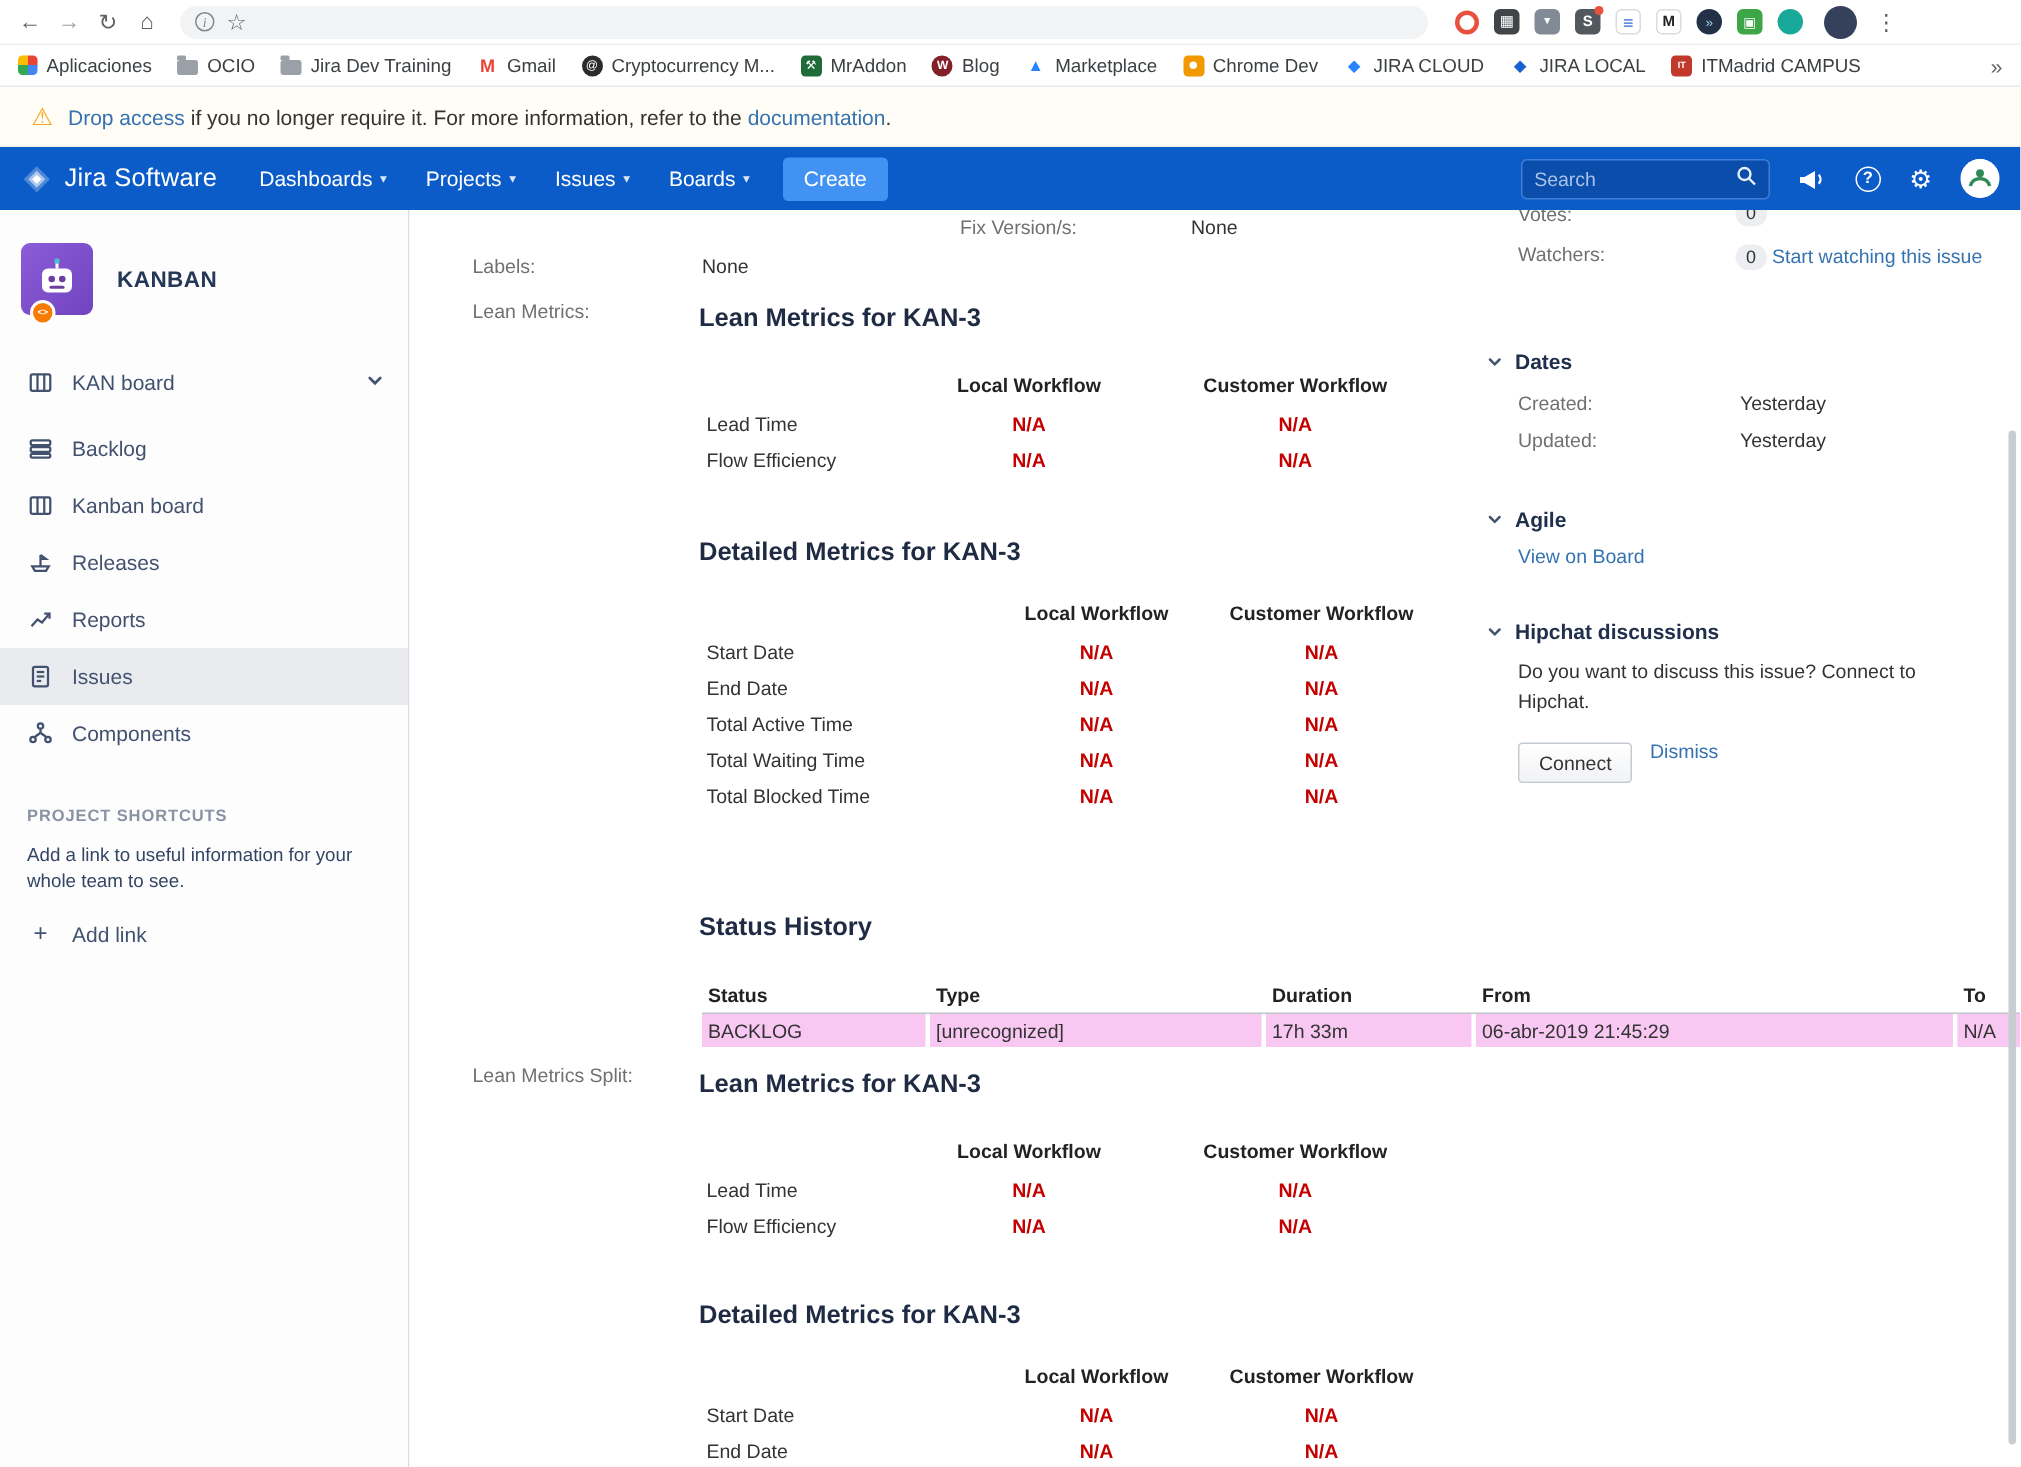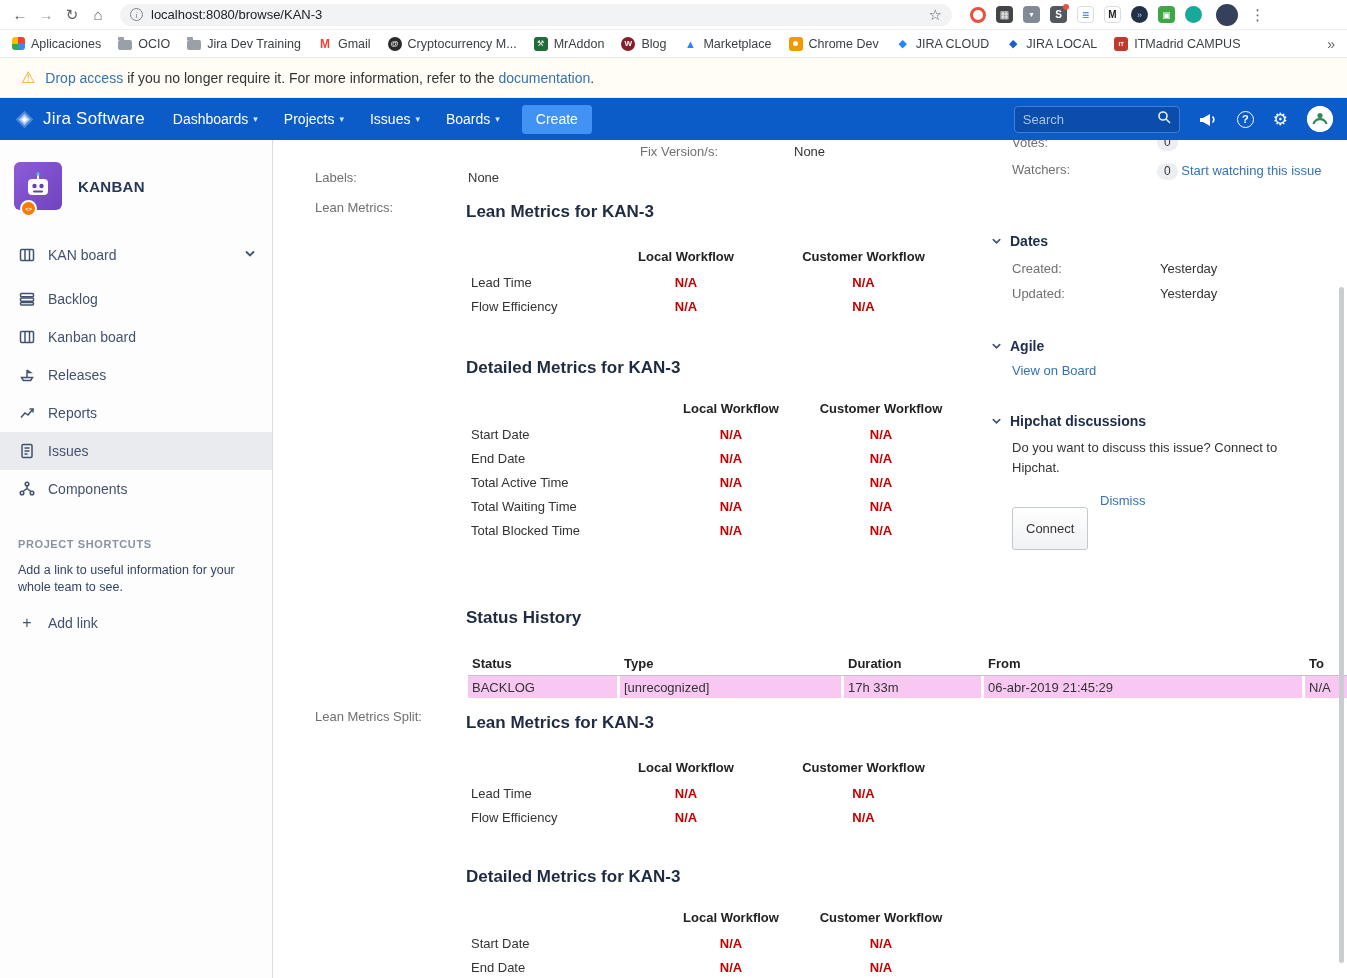--- a/index.html
+++ b/index.html
@@ -107,35 +107,34 @@
 
   
   .right-panel{position:absolute;left:717px;top:0;width:357px;height:100%;}
   .rp-label{position:absolute;color:#707070;}
   .rp-val{position:absolute;color:#333;}
   .badge{display:inline-block;background:#EDEEF1;border-radius:9px;padding:1px 7px;font-size:12px;color:#333;line-height:15px;}
   .rp-title{position:absolute;display:flex;align-items:center;gap:8px;font-weight:bold;font-size:14px;color:#20304C;}
   .lnk{color:#3572B0;text-decoration:none;cursor:pointer;}
   .watch-wrap{position:absolute;left:167px;top:21px;width:178px;line-height:19px;}
   .hip-text{position:absolute;left:22px;top:298px;width:305px;line-height:20px;color:#333;}
-  .connect-btn{position:absolute;left:22px;top:367px;height:43px;padding:0 13px;background:linear-gradient(#FFFFFF,#F1F2F4);border:1px solid #C3C9D1;border-radius:3px;font-size:13px;color:#333;font-family:inherit;cursor:pointer;}
+  .connect-btn{position:absolute;left:22px;top:355px;height:27px;padding:0 13px;background:linear-gradient(#FFFFFF,#F1F2F4);border:1px solid #C3C9D1;border-radius:3px;font-size:13px;color:#333;font-family:inherit;cursor:pointer;}
   .dismiss{position:absolute;left:110px;top:353px;font-size:13px;}
   .scrollbar{position:absolute;left:1066px;top:147px;width:5px;height:676px;background:#C9CCD1;border-radius:3px;}
 </style>
 </head>
 <body>
 
 <div class="chrome-bar">
   <span class="nav-btn">←</span>
   <span class="nav-btn fwd">→</span>
   <span class="nav-btn">↻</span>
   <span class="nav-btn">⌂</span>
   <div class="url-bar">
     <span class="info-ic">i</span>
-    <input class="url-text" value="localhost:8080/browse/KAN-3" style="">
     <span class="star-ic">☆</span>
   </div>
   <div class="ext-row">
     <span class="ext ext-opsgenie"></span>
     <span class="ext ext-grid"></span>
     <span class="ext ext-shield"></span>
     <span class="ext ext-s"></span>
     <span class="ext ext-seo"></span>
     <span class="ext ext-m"></span>
     <span class="ext ext-bird"></span>

